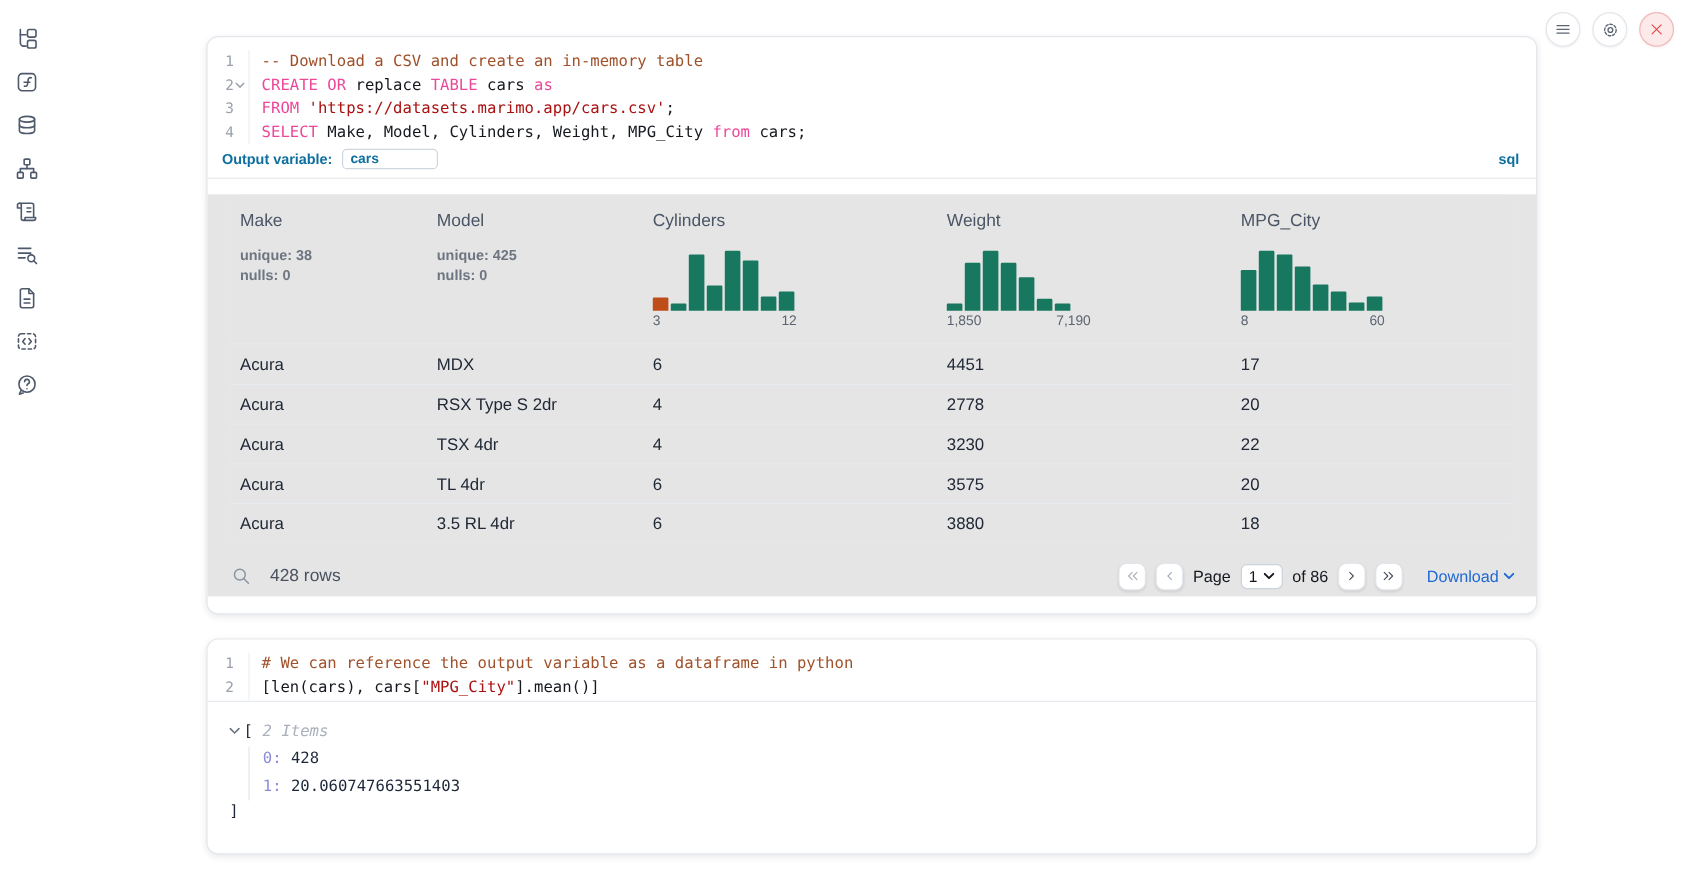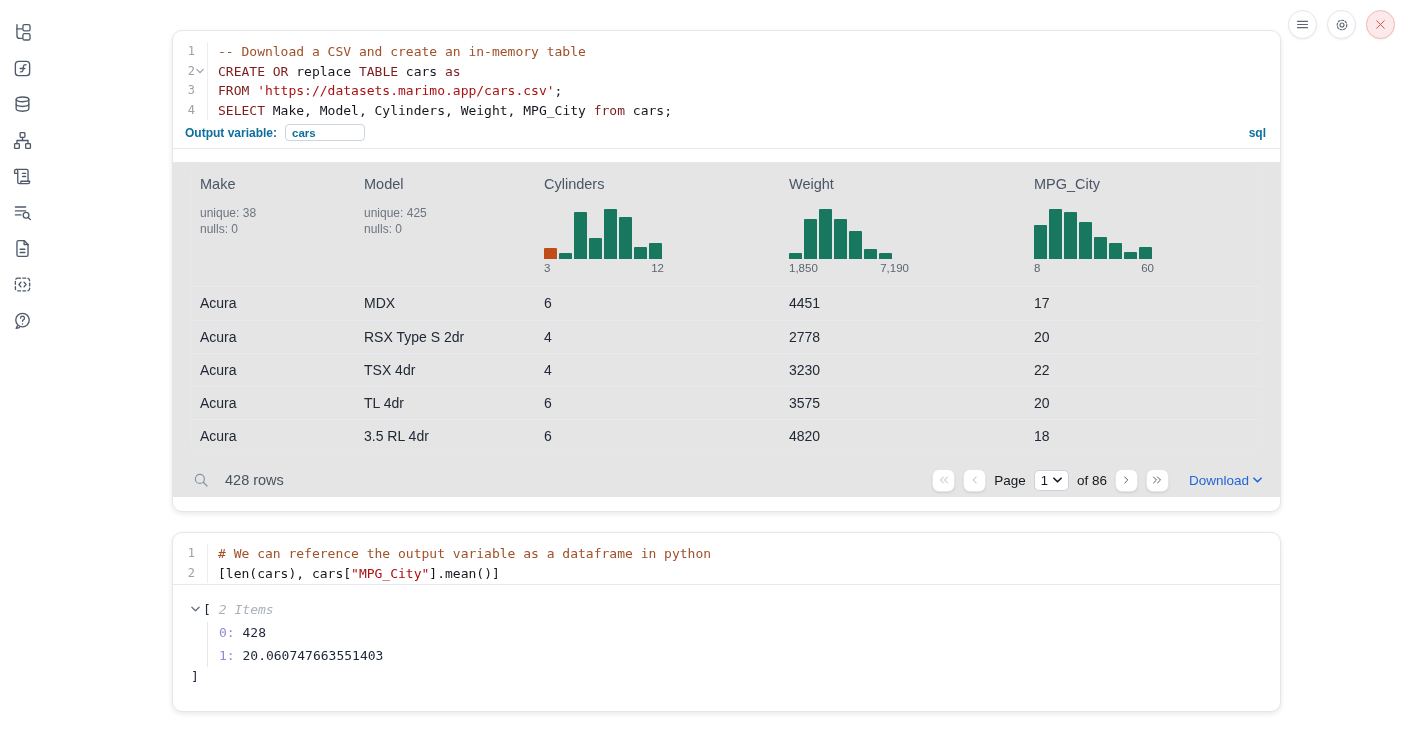--- a/index.html
+++ b/index.html
@@ -28,39 +28,39 @@
   .cell-1 { top:30px; height:482px; }
   .cell-2 { top:532px; height:180px; }
   .editor { border-bottom:1px solid #e6e9ed; }
   .code-block { padding:11px 0 1px 0; }
   .code-line { display:flex; height:19.6px; line-height:19.6px;
     font-family:"DejaVu Sans Mono", monospace; font-size:13px; }
   .gutter { display:flex; justify-content:flex-end; align-items:center; width:32px; flex:none; }
   .ln { color:#9aa1ac; font-size:12px; }
   .foldz { width:10px; height:100%; display:flex; align-items:center; justify-content:center; }
   .code-text { border-left:1px solid #eceef1; margin-left:2px; padding-left:10px; white-space:pre; }
-  .tok-kw { color:#7f1d1d; } .tok-com { color:#a0512a; }
+  .tok-kw { color:#ec4899; } .tok-com { color:#a0512a; }
   .tok-str { color:#aa1111; } .tok-pl { color:#15181e; }
 
   
   .outvar-row { display:flex; align-items:center; height:27px; padding:0 14px 4px 12px; }
   .outvar-label { font-size:12px; font-weight:700; color:#0e6f9e;text-align:right; }
   .outvar-input { margin-left:8px; width:80px; height:17px; border:1px solid #cdd5df; border-radius:4px;
     font-family:"Liberation Sans", sans-serif; font-size:11.5px; font-weight:700; color:#0e6f9e;
     padding:0 6px; outline:none; }
   .lang-badge { margin-left:auto; font-size:12px; font-weight:600; color:#0e6f9e; cursor:pointer; }
 
   
   .outputs { background:#e5e5e5; }
   .table-wrap { margin:13px 18px 0; border:1px solid #e4e7eb; border-radius:8px; overflow:hidden; }
   .tgrid { display:grid; grid-template-columns:164px 180px 245px 245px 1fr; }
   .thead { height:123px; }
   .th { padding:12px 8px 6px; }
   .th-label { font-size:14.5px; color:#4a5565; cursor:pointer; display:inline-block; }
-  .th-stats { margin-top:12px; font-size:12px; color:#6d7581; line-height:16px; }
+  .th-stats { margin-top:12px; font-size:12px; color:#6d7581; line-height:16px;font-weight:bold; }
   .hist { margin-top:13px; width:120px; }
   .hist-bars { display:flex; align-items:flex-end; gap:2px; height:53px; }
   .hist-bar { width:13px; border-radius:1px 1px 0 0; }
   .hist-labels { display:flex; justify-content:space-between; font-size:11.5px; color:#5b6471; margin-top:3px; }
   .trow { height:33.2px; align-items:center; border-top:1px solid #e7eaee; }
   .tcell { font-size:14px; color:#212936; padding:0 8px; white-space:nowrap; overflow:hidden; }
 
   
   .tfooter { margin:10px 18px 0; height:34px; display:flex; align-items:center; }
   .search-btn { width:20px; height:20px; color:#8892a0; background:none; border:none; cursor:pointer;
@@ -335,21 +335,21 @@
             <div class="tcell">Acura</div>
             <div class="tcell">TL 4dr</div>
             <div class="tcell">6</div>
             <div class="tcell">3575</div>
             <div class="tcell">20</div>
           </div>
           <div class="tgrid trow">
             <div class="tcell">Acura</div>
             <div class="tcell">3.5 RL 4dr</div>
             <div class="tcell">6</div>
-            <div class="tcell">4820</div>
+            <div class="tcell">3880</div>
             <div class="tcell">18</div>
           </div>
         </div>
     </div>
 
     <div class="tfooter">
       <button class="search-btn">
         <svg width="18" height="18" viewBox="0 0 24 24">
             <circle cx="10.5" cy="10.5" r="6"></circle>
             <path d="M15 15l5 5"></path>

